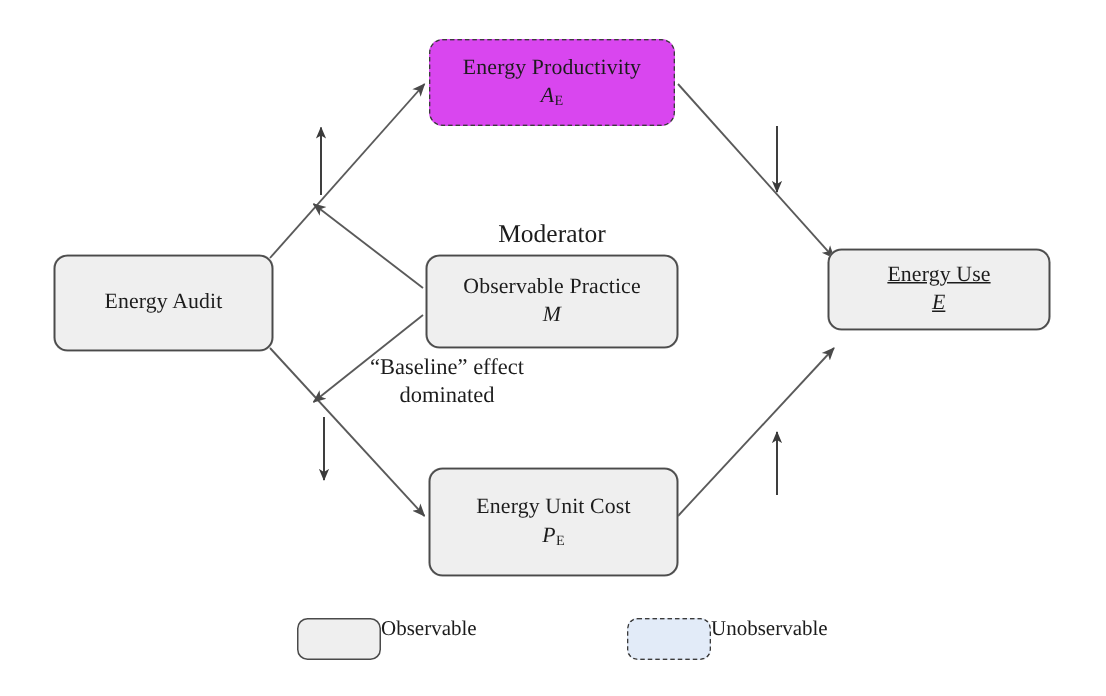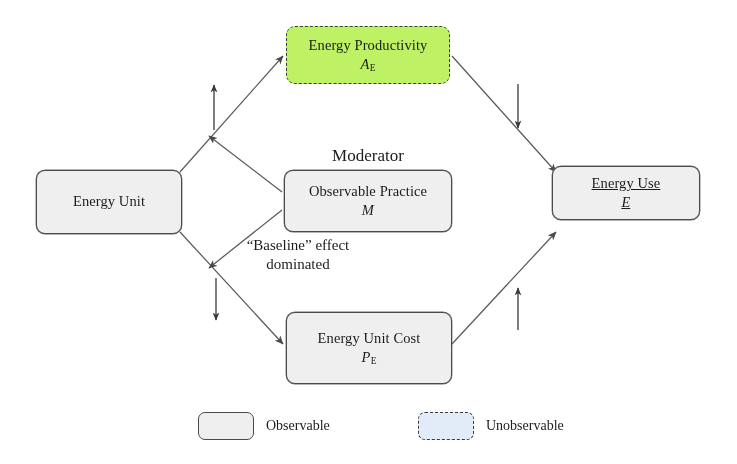--- a/index.html
+++ b/index.html
@@ -33,21 +33,21 @@
     text-align: center;
     line-height: 1.22;
     border-radius: 9px;
   }
   .node-observable {
     background: #efefef;
     border: 1.4px solid #4a4a4a;
     box-shadow: 0 0 0 0.4px #6b6b6b;
   }
   .node-unobservable {
-    background: #bef264;
+    background: #d946ef;
     border: 1.6px dashed #3b3b3b;
   }
   .node-title {
     font-size: 14.5px;
     letter-spacing: .1px;
     white-space: nowrap;
   }
   .node-symbol {
     font-size: 14.5px;
     font-style: italic;
@@ -81,22 +81,20 @@
     top: 236px;
     width: 120px;
     font-size: 15px;
     line-height: 1.25;
     text-align: center;
   }
 
   .legend {
     position: absolute;
     display: flex;
-    align-items: center;
-    gap: 12px;
   }
   #legend-observable   { left: 198px; top: 412px; }
   #legend-unobservable { left: 418px; top: 412px; }
   .legend-swatch {
     width: 56px;
     height: 28px;
     border-radius: 7px;
     box-sizing: border-box;
   }
   .legend-swatch.observable {
@@ -142,21 +140,21 @@
     <line x1="214" y1="130" x2="214" y2="85" stroke="#3a3a3a" stroke-width="1.3" marker-end="url(#arrowhead-sm)"></line>
 
     <line x1="518" y1="84" x2="518" y2="128" stroke="#3a3a3a" stroke-width="1.3" marker-end="url(#arrowhead-sm)"></line>
 
     <line x1="216" y1="278" x2="216" y2="320" stroke="#3a3a3a" stroke-width="1.3" marker-end="url(#arrowhead-sm)"></line>
 
     <line x1="518" y1="330" x2="518" y2="288" stroke="#3a3a3a" stroke-width="1.3" marker-end="url(#arrowhead-sm)"></line>
   </svg>
 
   <div id="node-energy-audit" class="node node-observable">
-    <div class="node-title">Energy Unit</div>
+    <div class="node-title">Energy Audit</div>
   </div>
 
   <div id="node-energy-prod" class="node node-unobservable">
     <div class="node-title">Energy Productivity</div>
     <div class="node-symbol"><span>A</span><sub>E</sub></div>
   </div>
 
   <div id="node-mgmt-practice" class="node node-observable">
     <div class="node-title">Observable Practice</div>
     <div class="node-symbol"><span>M</span><sub></sub></div>

